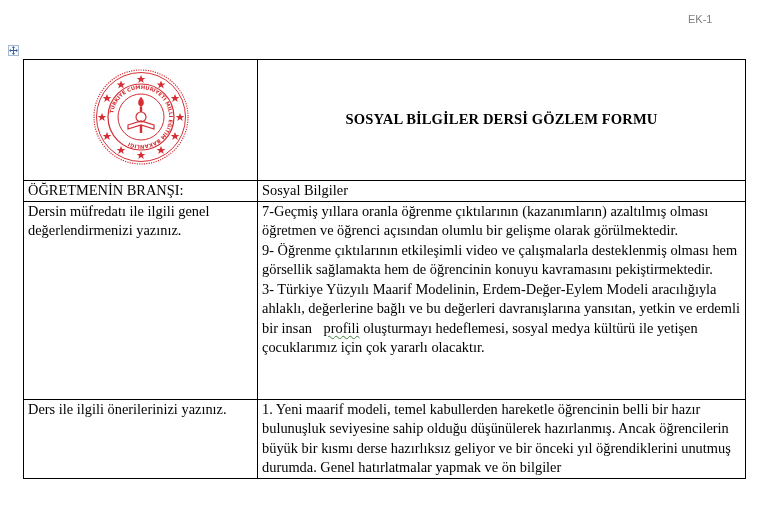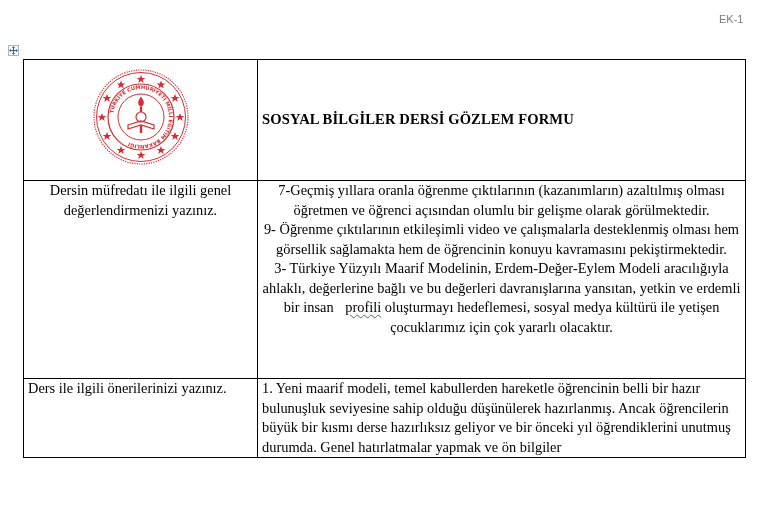--- a/index.html
+++ b/index.html
@@ -1,35 +1,35 @@
 <!DOCTYPE html>
 <html><head>
   <meta charset="utf-8">
   <style>
     html, body { margin: 0; padding: 0; background: #ffffff; }
     body { width: 761px; height: 518px; position: relative; overflow: hidden;
            font-family: "Liberation Serif", "DejaVu Serif", serif; color: #000; }
-    .page-label { position: absolute; left: 719px; top: 13px; font-family: "Liberation Sans", "DejaVu Sans", sans-serif;
+    .page-label { position: absolute; left: 688px; top: 13px; font-family: "Liberation Sans", "DejaVu Sans", sans-serif;
                   font-size: 11px; color: #7f7f7f; }
     .move-handle { position: absolute; left: 8px; top: 45px; width: 11px; height: 11px;
                    border: 1px solid #a9b8cf; background: #f4f7fc; box-sizing: border-box; }
     .move-handle svg { display: block; }
     table.form { position: absolute; left: 23px; top: 59px; border-collapse: collapse;
                  width: 722px; table-layout: fixed; }
     table.form td { border: 1px solid #000; vertical-align: top; padding: 0 4px;
                     font-size: 14.4px; line-height: 19.5px; }
     col.c1 { width: 234px; }
     col.c2 { width: 488px; }
     .logo-cell { height: 120px; text-align: center; vertical-align: middle !important; }
-    .title-cell { vertical-align: middle !important; text-align: left; font-weight: bold;
+    .title-cell { vertical-align: middle !important; text-align: center; font-weight: bold;
                   font-size: 14.6px !important; letter-spacing: 0.1px; }
     .row-s td { height: 18px; line-height: 18px; }
     .row-s td span { display: block; font-size: 14.4px; }
     .body-cell p { margin: 0; }
-    .row-long td { height: 197px; text-align: center; }
+    .row-long td { height: 197px; }
     .squiggle-red { text-decoration: underline wavy #d11; text-decoration-thickness: 1px; text-underline-offset: 2px; }
     .squiggle-blue { text-decoration: underline wavy #3a7a3a; text-decoration-thickness: 1px; text-underline-offset: 2px; margin-left: 8px; }
     .logo svg { display: inline-block; }
   </style>
 </head>
 <body>
 
 <div class="page-label">EK-1</div>
 
 <div class="move-handle">
@@ -79,20 +79,28 @@
             <rect x="48.8" y="40" width="2.4" height="5" stroke="none"></rect>
             <circle cx="50" cy="50" r="5" fill="none" stroke-width="1.2"></circle>
             <path d="M37 58 L50 54 L63 58 L63 62 L50 58 L37 62 Z" fill="none" stroke-width="1.2"></path>
             <rect x="48.8" y="58" width="2.4" height="8" stroke="none"></rect>
           </g>
         </svg>
       </span>
     </td>
     <td class="title-cell">SOSYAL BİLGİLER DERSİ GÖZLEM FORMU</td>
   </tr>
+  <tr class="row-s">
+    <td>
+          <span>ÖĞRETMENİN BRANŞI:</span>
+        </td>
+    <td>
+          <span>Sosyal Bilgiler</span>
+        </td>
+  </tr>
   <tr class="row-long">
     <td>Dersin müfredatı ile ilgili genel değerlendirmenizi yazınız.</td>
     <td class="body-cell">
       <p>7-Geçmiş yıllara oranla öğrenme çıktılarının (kazanımların) azaltılmış olması öğretmen ve öğrenci açısından olumlu bir gelişme olarak görülmektedir.</p>
       <p>9- Öğrenme çıktılarının etkileşimli video ve çalışmalarla desteklenmiş olması hem görsellik sağlamakta hem de öğrencinin konuyu kavramasını pekiştirmektedir.</p>
       <p><span>3- Türkiye Yüzyılı Maarif Modelinin, Erdem-Değer-Eylem Modeli aracılığıyla ahlaklı, değerlerine bağlı ve bu değerleri davranışlarına yansıtan, yetkin ve erdemli bir insan </span><span class="squiggle-blue">profili</span><span> oluşturmayı hedeflemesi, sosyal medya kültürü ile yetişen çocuklarımız için çok yararlı olacaktır.</span></p>
     </td>
   </tr>
   <tr>
     <td>Ders ile ilgili önerilerinizi yazınız.</td>

